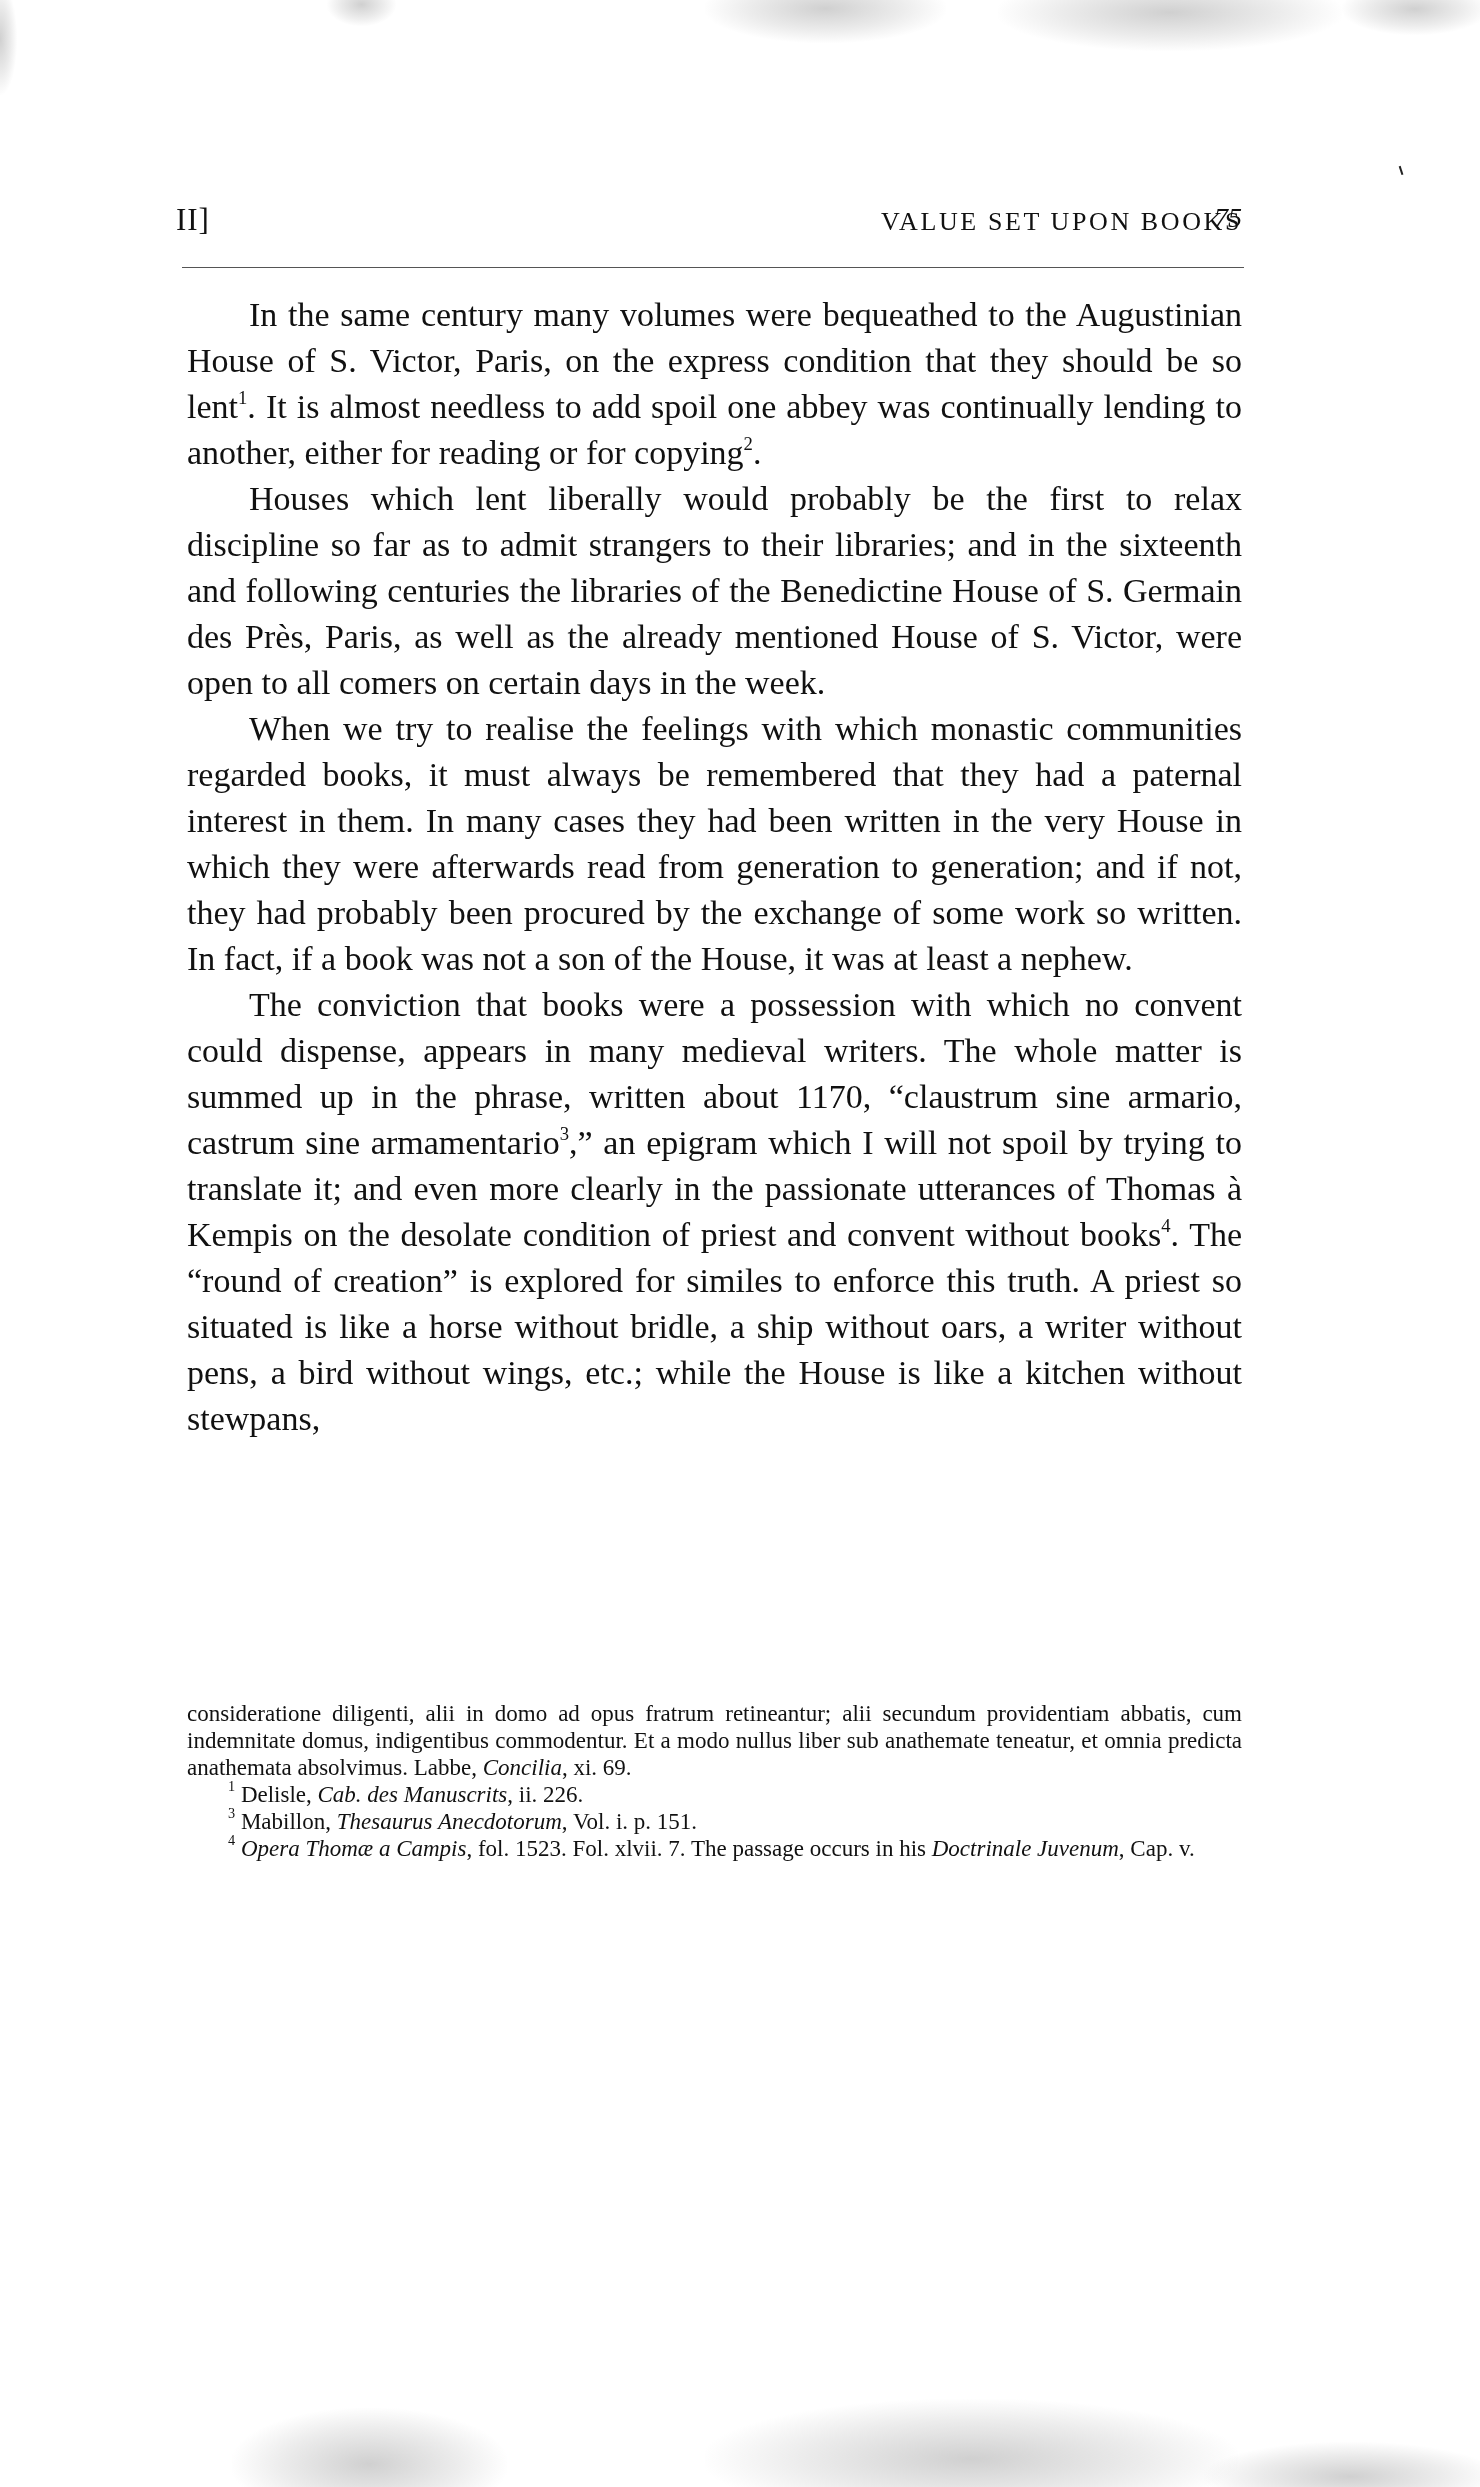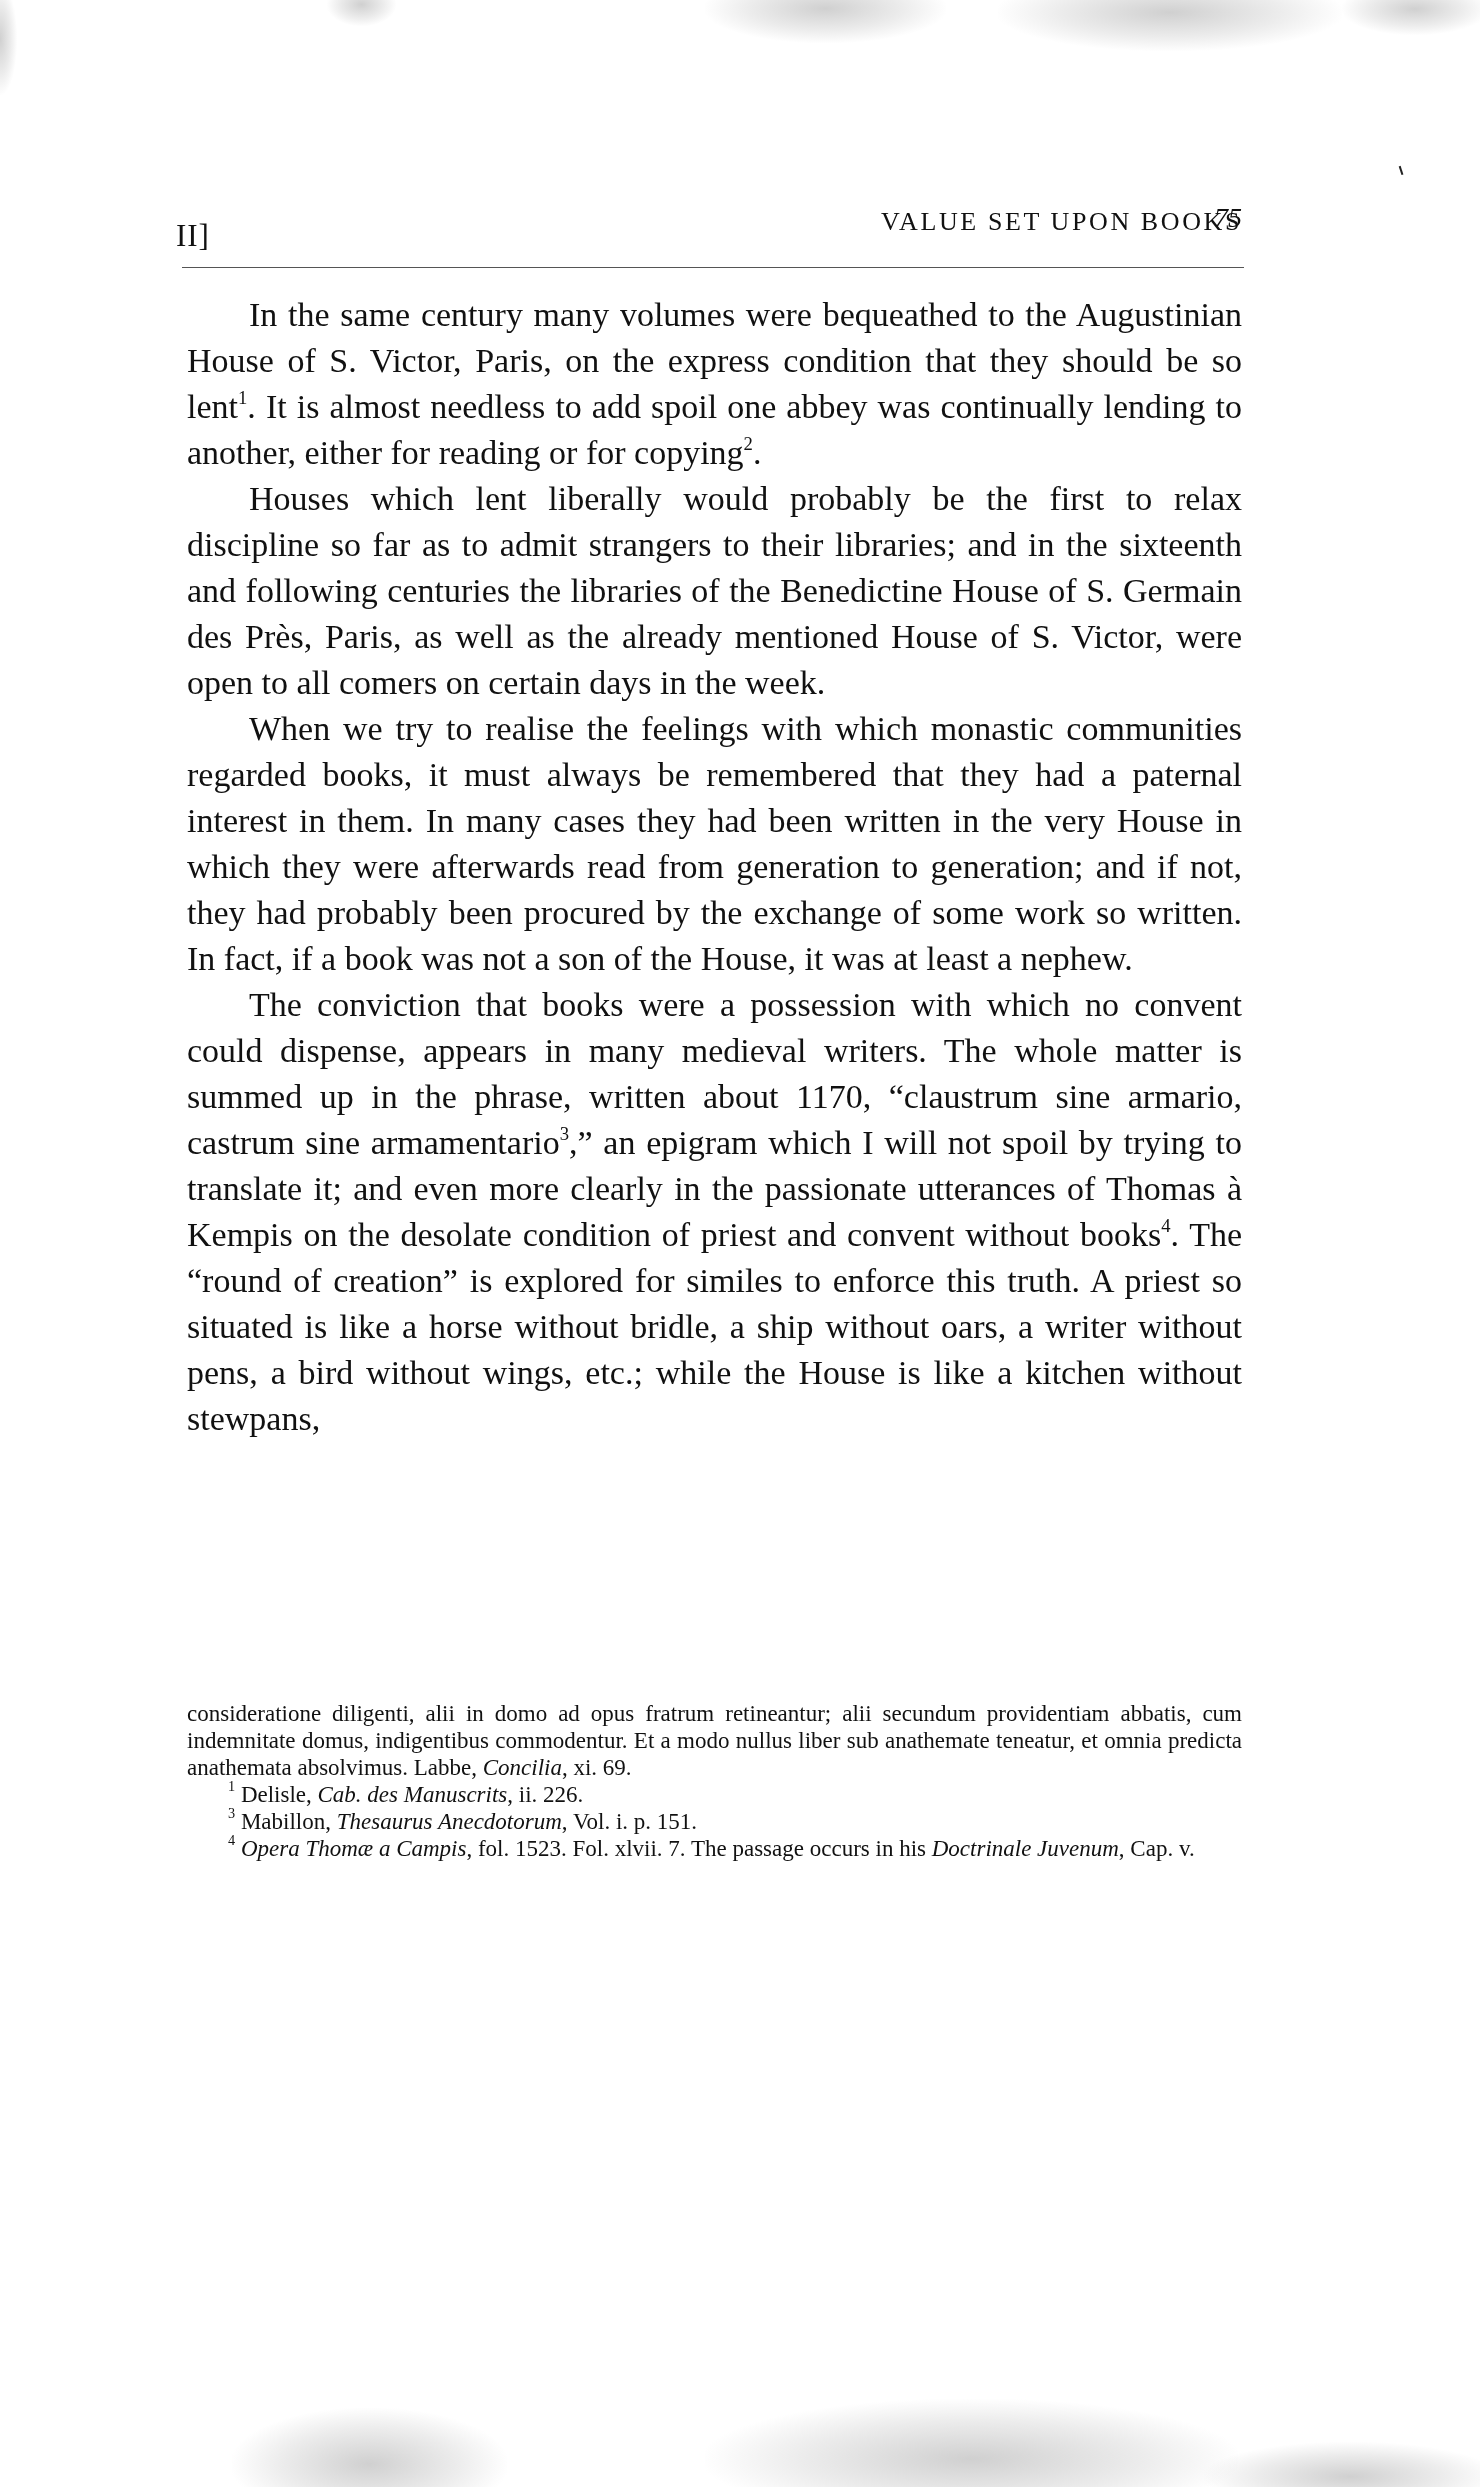--- a/index.html
+++ b/index.html
@@ -32,21 +32,21 @@
   .running-head {
     position: absolute;
     left: 176px;
     top: 200px;
     width: 1066px;
     height: 52px;
   }
   .rh-chapter {
     position: absolute;
     left: 0;
-    top: 18px;
+    top: 2px;
     font-size: 31px;
     letter-spacing: 0.9px;
   }
   .rh-title {
     position: absolute;
     left: 0;
     right: 0;
     top: 6.9px;
     text-align: right;
     font-size: 26px;

